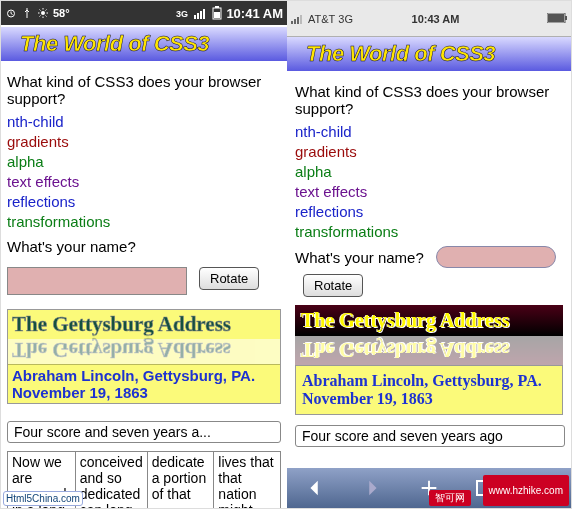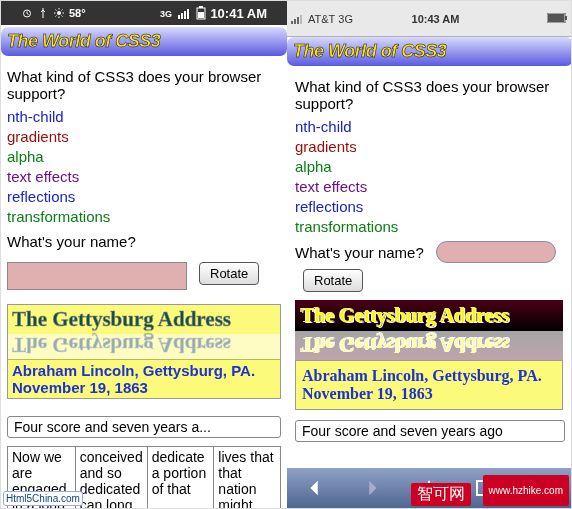--- a/index.html
+++ b/index.html
@@ -2,35 +2,35 @@
 <html><head>
 <meta charset="utf-8">
 <style>
   * { box-sizing: border-box; }
   body { margin:0; padding:0; font-family: Helvetica, Arial, sans-serif; background:#fff; font-size:15px; }
   .stage { position:relative; width:572px; height:509px; overflow:hidden; border:1px solid #ddd; }
   .left-pane { position:absolute; left:0; top:0; width:286px; height:100%; background:#fff; overflow:hidden; }
   .right-pane { position:absolute; left:286px; top:0; width:286px; height:100%; background:#fff; overflow:hidden; }
 
   
-  .android-sb { height:24px; background:#333; color:#fff; display:flex; align-items:center; justify-content:space-between; padding:0 20px; font-size:11px; }
+  .android-sb { height:24px; background:#333; color:#fff; display:flex; align-items:center; justify-content:space-between; padding:0 4px; font-size:11px; }
   .android-sb .sb-left { display:flex; align-items:center; gap:4px; }
   .android-sb .sb-right { display:flex; align-items:center; gap:4px; }
   .sb-ic svg { display:block; }
   .temp { font-weight:bold; }
   .clock-a { font-weight:bold; font-size:13px; }
 
   
   .ios-sb { height:36px; background:#e9e9e9; border-bottom:1px solid #b0b0b0; display:flex; align-items:center; font-size:11px; color:#333; position:relative; }
   .ios-sb .carrier { display:flex; align-items:center; gap:3px; margin-left:4px; }
   .ios-sb .clock-i { position:absolute; left:11px; right:0; text-align:center; font-weight:bold; }
   .ios-sb .bat { margin-left:auto; margin-right:4px; }
 
   
-  .banner { background:linear-gradient(#d9d9ff,#5a5ae0); color:#ffe600; font-weight:bold; font-style:italic; font-size:18px; padding:4px 6px; letter-spacing:-.5px;border-radius:7px; -webkit-text-stroke:0.5px #004; }
+  .banner { background:linear-gradient(#d9d9ff,#5a5ae0); color:#ffe600; font-weight:bold; font-style:italic; font-size:22px; padding:4px 19px; letter-spacing:-.5px; -webkit-text-stroke:0.5px #004; }
   .left-pane .banner { margin-top:2px; }
 
   .content { padding:4px 6px; color:#000; }
   .content.right { padding:4px 10px 4px 8px; }
   .q { margin:8px 0 6px 0; }
   .feat { margin:3px 0; }
   .f-nth { color:#1a23c9; }
   .f-grad { color:#9a0b0b; }
   .f-alpha { color:#0a7d15; }
   .f-text { color:#6b128f; }
@@ -61,21 +61,21 @@
   .cols { margin-top:8px; display:grid; grid-template-columns:repeat(4,1fr); border:1px solid #888; font-size:14px; }
   .cols div { border-left:1px solid #888; padding:2px 4px; word-wrap:break-word; }
   .cols div:first-child { border-left:none; }
 
   
   .ios-tb { position:absolute; bottom:0; left:0; right:0; height:40px; background:linear-gradient(#8fa1c7,#4f6790); display:flex; align-items:center; justify-content:space-around; }
   .ios-tb svg { display:block; }
 
   
   .wm-left { position:absolute; bottom:2px; left:2px; background:#fff; border:1px solid #9ad; border-radius:3px; font-size:10px; padding:1px 2px; color:#147; }
-  .wm-r1 { position:absolute; bottom:2px; right:100px; background:#c02; color:#fff; font-size:16px; padding:1px 6px; border-radius:2px; }
+  .wm-r1 { position:absolute; bottom:2px; right:100px; background:#c02; color:#fff; font-size:10px; padding:1px 6px; border-radius:2px; }
   .wm-r2 { position:absolute; bottom:2px; right:2px; background:#c02; color:#fff; font-size:10px; padding:10px 6px; border-radius:2px; }
 </style>
 </head>
 <body>
 
 <div class="stage">
 
   <div class="left-pane">
     <div class="android-sb">
       <div class="sb-left">

